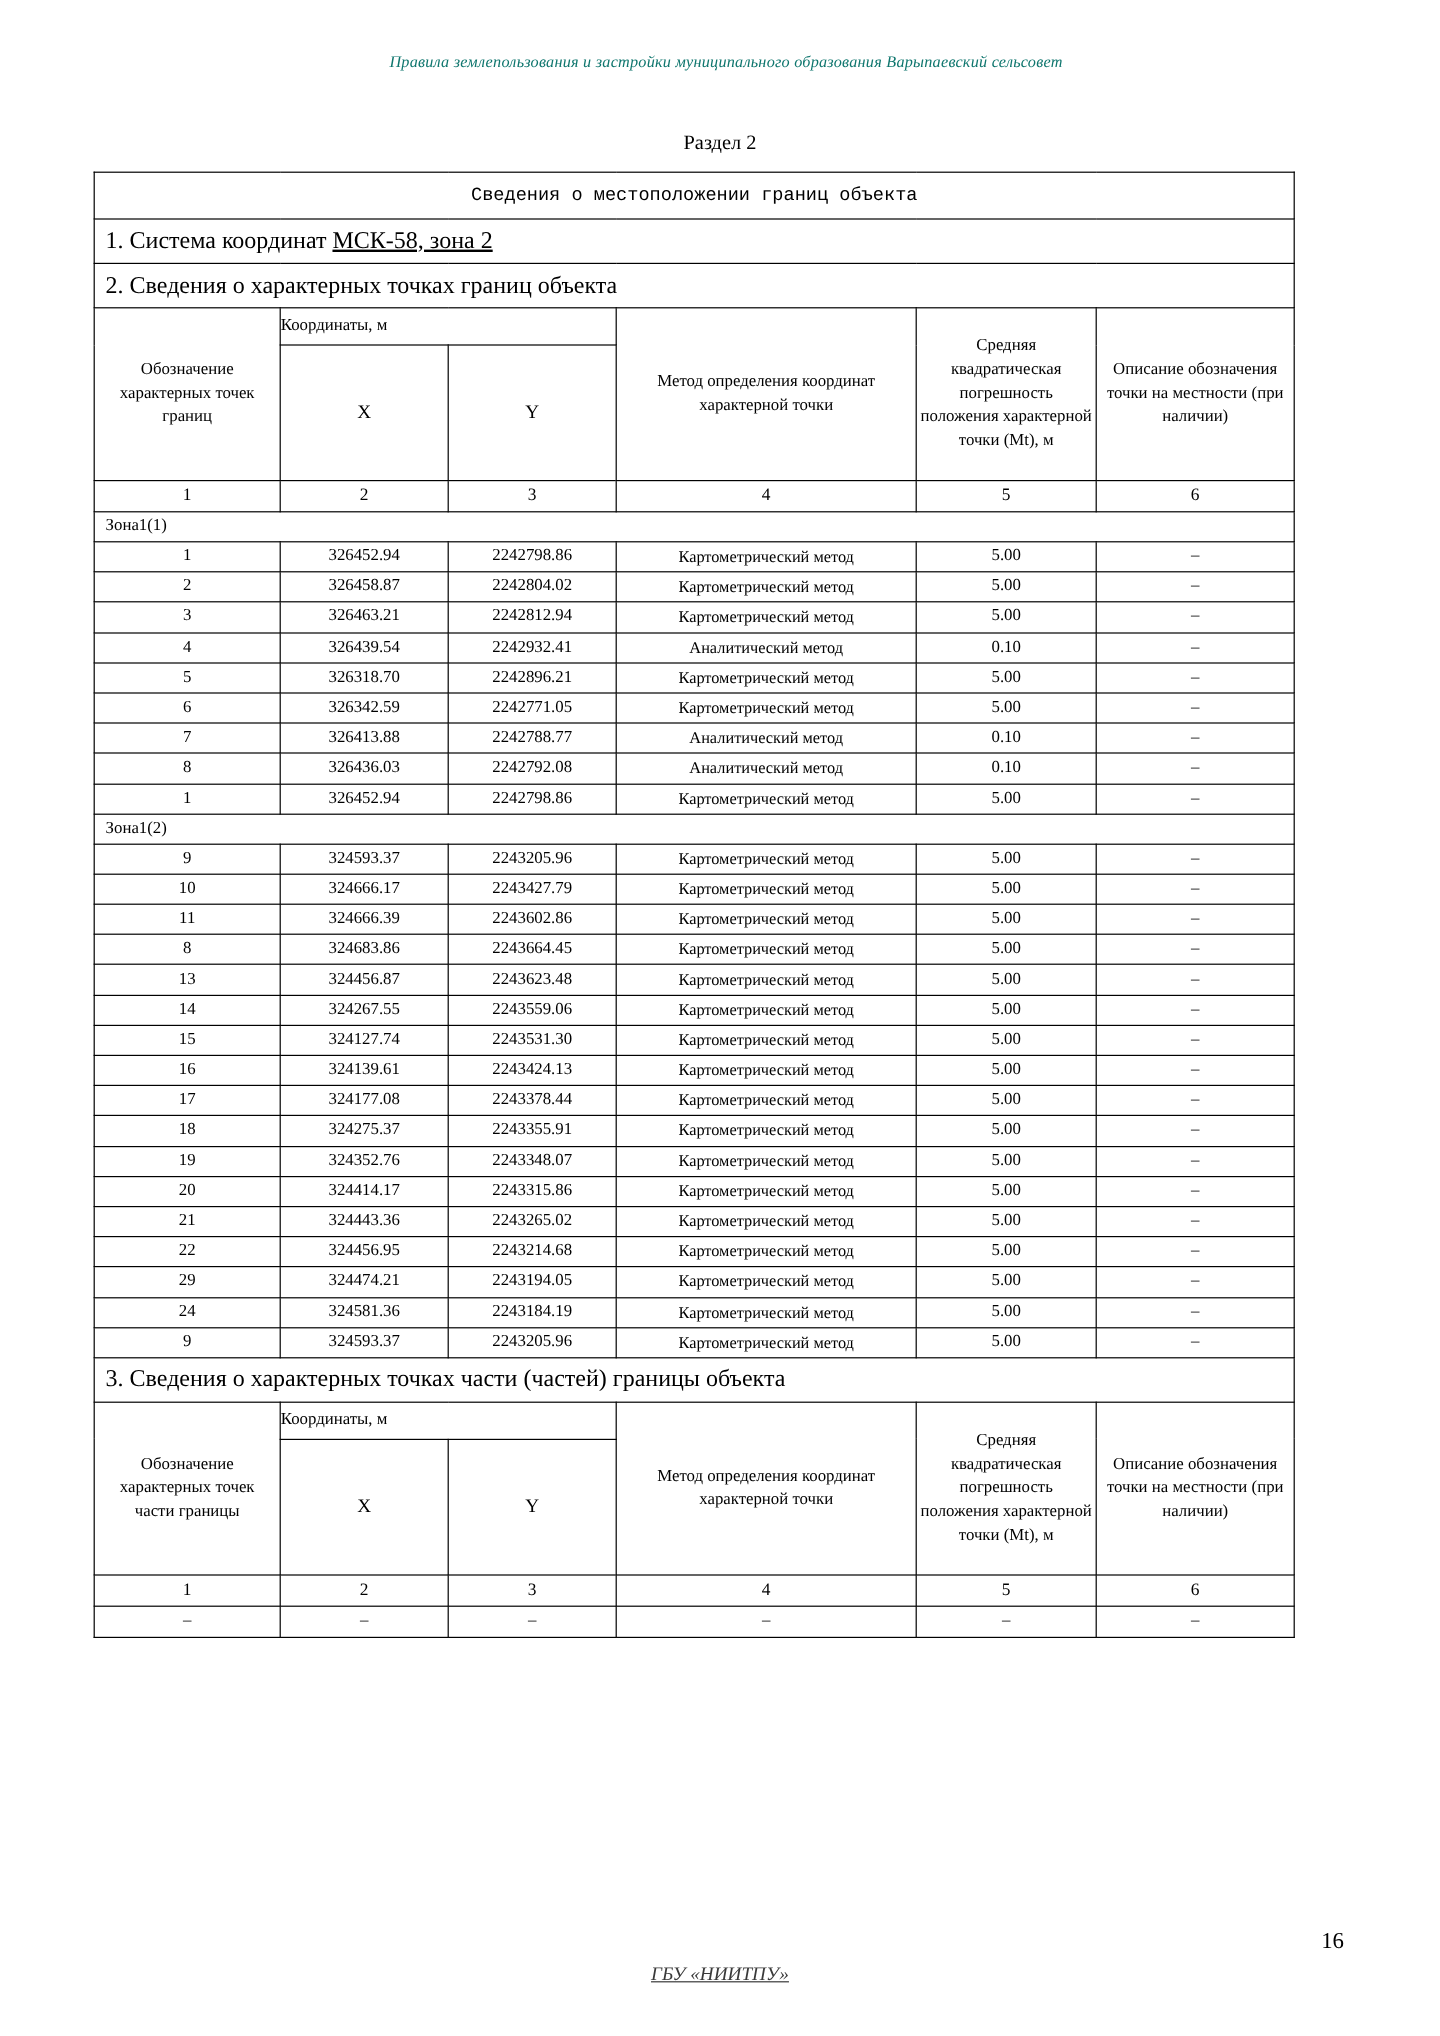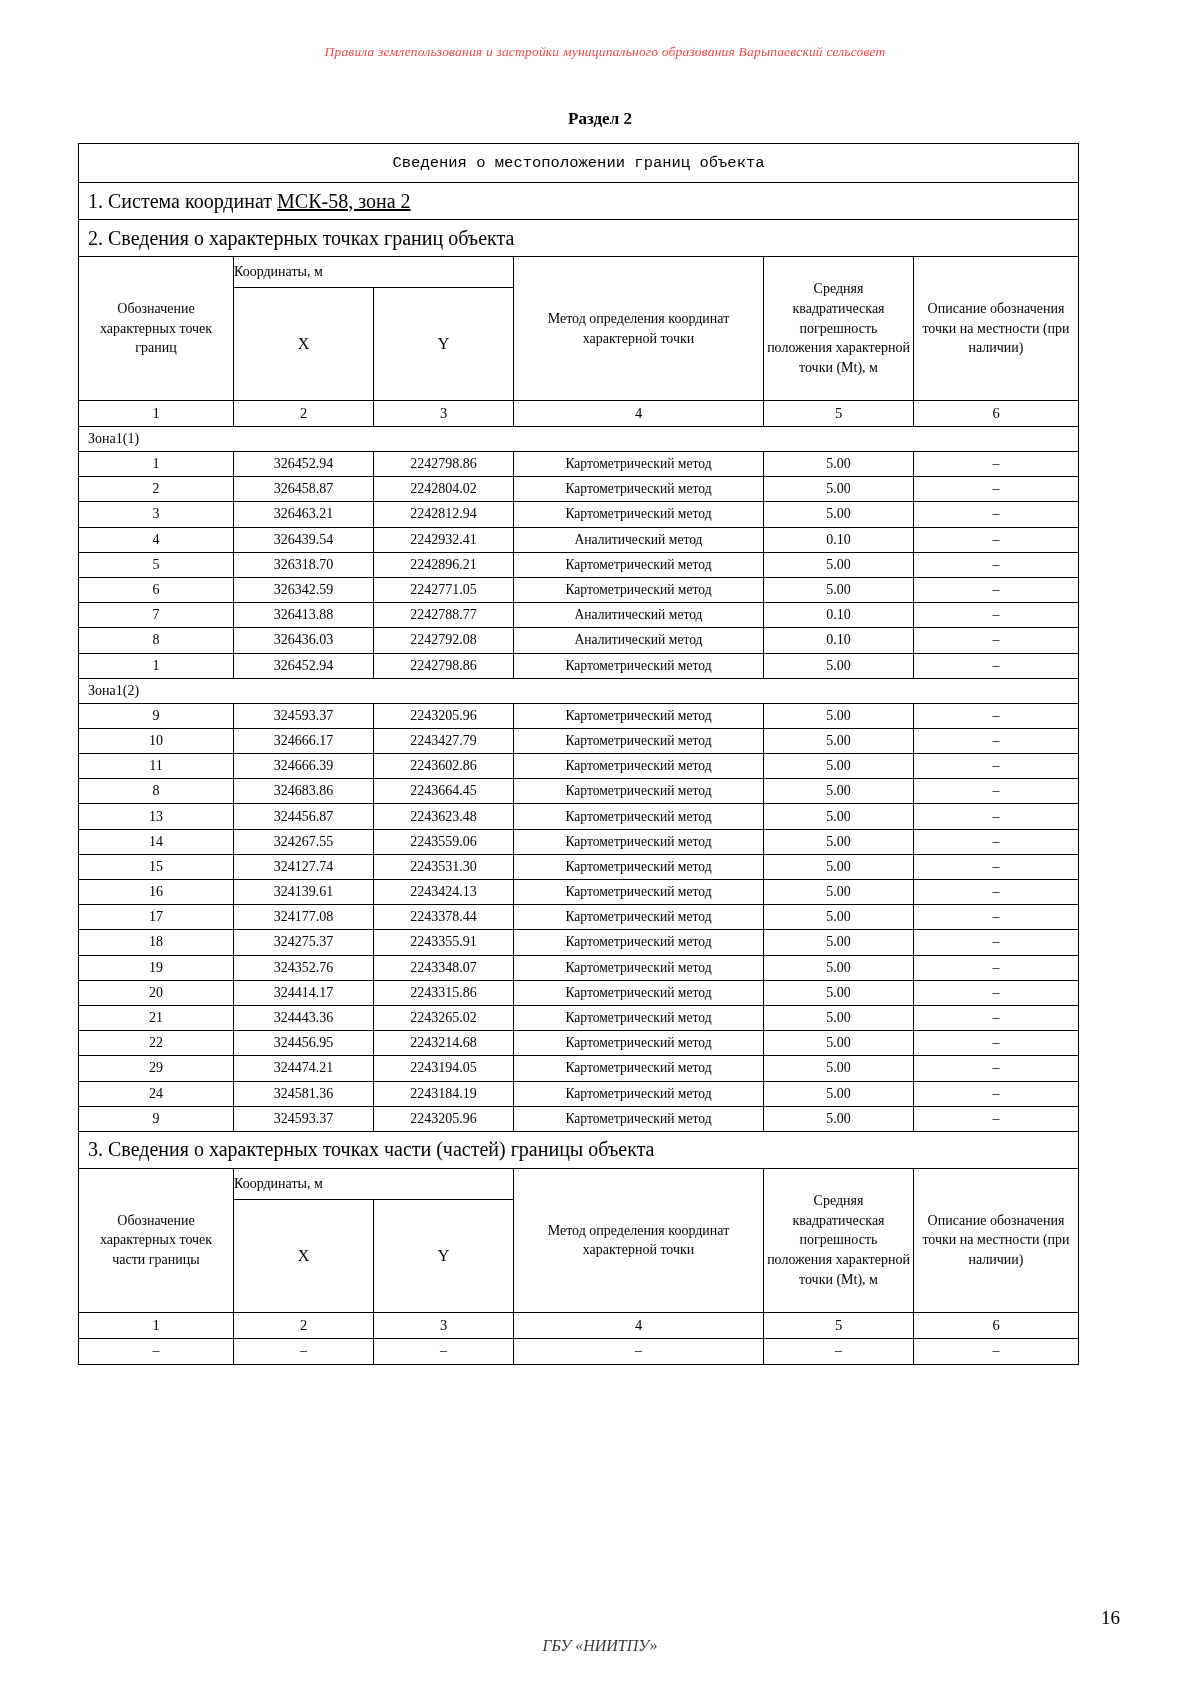--- a/index.html
+++ b/index.html
@@ -20,34 +20,34 @@
   
   .doc-header {
     position: absolute;
     left: 0;
     top: 42px;
     width: 1200px;
     text-align: center;
     font-style: italic;
     font-size: 13.5px;
     line-height: 1.55;
-    color: #ef4444;
+    color: #0f766e;
     letter-spacing: 0.2px;
   }
   .doc-header .line { display: block; }
   .doc-header .l1 { padding-left: 10px; }
 
   
   .section-title {
     position: absolute;
     left: 0;
     top: 109px;
     width: 1200px;
     text-align: center;
-    font-weight: bold;
+    font-weight: normal;
     font-size: 17px;
   }
 
   
   .tbl-wrap {
     position: absolute;
     left: 78px;
     top: 143px;
     width: 1000px;
   }
@@ -139,20 +139,21 @@
   }
   .doc-footer {
     position: absolute;
     left: 0;
     top: 1637px;
     width: 1200px;
     text-align: center;
     font-style: italic;
     font-size: 16px;
     color: #3a3a3a;
+    text-decoration: underline;
   }
 </style>
 </head>
 <body>
 
 <div class="page">
 
   <div class="doc-header">
     <span class="line l1">Правила землепользования и застройки муниципального образования Варыпаевский сельсовет</span>
   </div>

